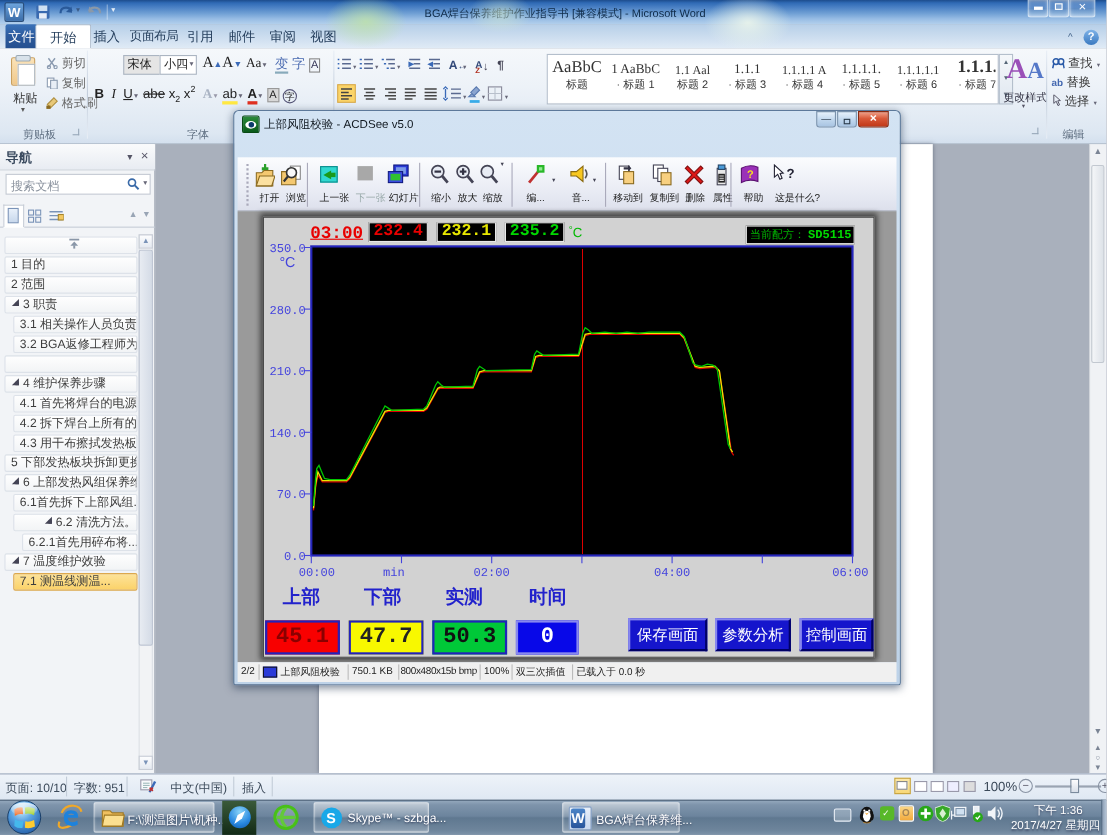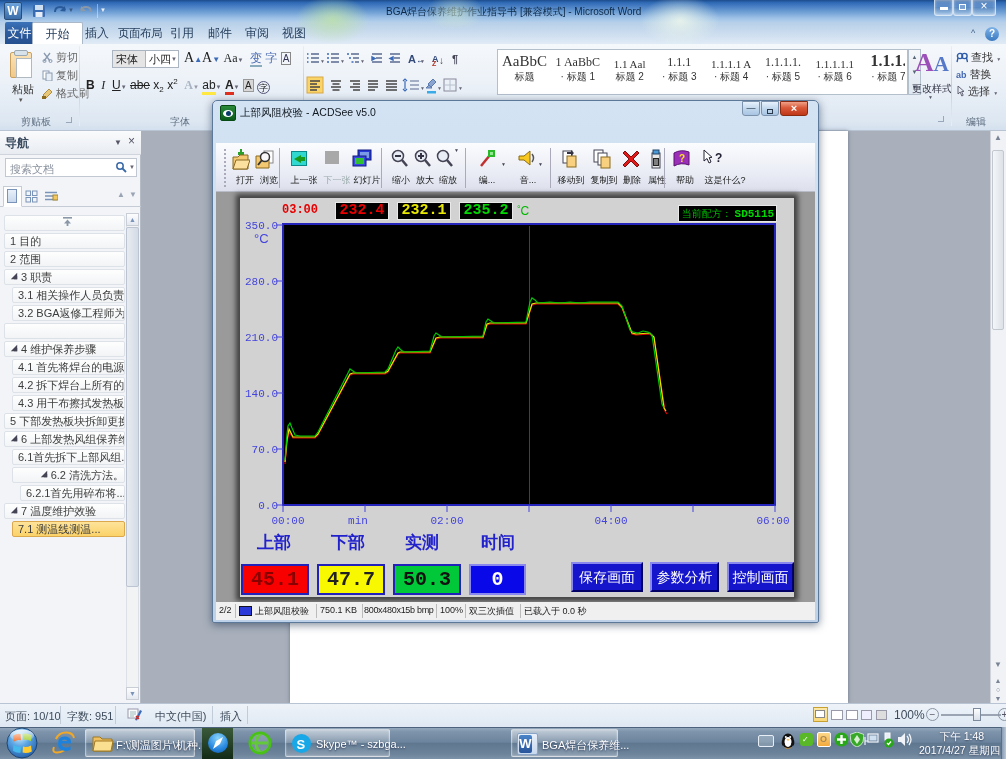--- a/index.html
+++ b/index.html
@@ -460,21 +460,21 @@
     <div class="abs" style="left:488px;top:48px;width:30px;height:18px;"><svg width="26" height="17" viewBox="0 0 26 17">
           <path d="M3,1 L3,12 L6,9.5 L8,14 L10,13 L8.2,8.6 L11,8.3 Z" fill="#fff" stroke="#223" stroke-width="1"></path>
           <text x="14" y="13" font-size="12" font-weight="bold" fill="#223">?</text>
         </svg></div>
     <div class="abs tlabel" style="left:481px;width:62px;">这是什么?</div>
 
     <div class="abs" id="acd-client"></div>
 
     <div class="abs" id="bmp">
 
-      <div class="abs seg" style="left:42px;top:5px;font-size:12px;color:#e80000;">03:00</div>
+      <div class="abs seg" style="left:42px;top:5px;font-size:16px;color:#e80000;text-decoration:underline;">03:00</div>
       <div class="abs seg" style="left:95px;top:4px;width:54px;height:18px;background:#000;border:1px solid #e8e8e8;color:#e80000;font-size:15px;text-align:center;line-height:16px;">232.4</div>
       <div class="abs seg" style="left:157px;top:4px;width:54px;height:18px;background:#000;border:1px solid #e8e8e8;color:#e8e800;font-size:15px;text-align:center;line-height:16px;">232.1</div>
       <div class="abs seg" style="left:219px;top:4px;width:54px;height:18px;background:#000;border:1px solid #e8e8e8;color:#00d800;font-size:15px;text-align:center;line-height:16px;">235.2</div>
       <div class="abs" style="left:277px;top:6px;font-size:12px;color:#00b800;"><span style="font-size:9px;vertical-align:3px;">°</span>C</div>
       <div class="abs" style="left:438px;top:7px;width:99px;height:17px;background:#000;border:1px solid #e8e8e8;color:#00b400;font-size:10px;line-height:15px;white-space:nowrap;">&nbsp;当前配方：&nbsp;<span class="seg" style="color:#00d800;font-size:11px;">SD5115</span></div>
 
       <svg class="abs" style="left:0;top:0;" width="556" height="401" viewBox="0 0 556 401">
         <rect x="43" y="26" width="492" height="281" fill="#000" stroke="#2525bb" stroke-width="2"></rect>
 
         <g fill="#4444dd" font-size="11" font-family="Liberation Mono, monospace" text-anchor="end">
@@ -660,17 +660,17 @@
   <svg class="abs" style="left:881px;top:732px;" width="14" height="16" viewBox="0 0 14 16">
     <rect x="4" y="1" width="5" height="7" fill="#e8eef4" stroke="#f8fafc"></rect>
     <circle cx="8" cy="11" r="4.5" fill="#28a818"></circle>
     <path d="M6,11 L7.5,12.5 L10,9.5" stroke="#fff" stroke-width="1.2" fill="none"></path>
   </svg>
   <svg class="abs" style="left:897px;top:732px;" width="16" height="15" viewBox="0 0 16 15">
     <polygon points="1,5 4,5 8,1 8,14 4,10 1,10" fill="#f0f4f8"></polygon>
     <path d="M10,4 Q13,7.5 10,11 M12,2 Q16,7.5 12,13" stroke="#f0f4f8" stroke-width="1.3" fill="none"></path>
   </svg>
 
-  <div class="abs" style="left:932px;top:730px;width:60px;font-size:10.5px;color:#fff;text-align:center;text-shadow:0 1px 2px rgba(0,0,40,.5);">下午 1:48</div>
+  <div class="abs" style="left:932px;top:730px;width:60px;font-size:10.5px;color:#fff;text-align:center;text-shadow:0 1px 2px rgba(0,0,40,.5);">下午 1:36</div>
   <div class="abs" style="left:919px;top:744px;width:85px;font-size:10.5px;color:#fff;text-shadow:0 1px 2px rgba(0,0,40,.5);">2017/4/27 星期四</div>
   <div class="abs" style="left:1001px;top:727px;width:5px;height:32px;background:linear-gradient(90deg,#8a9cb2,#b8c8da);border-left:1px solid #5a7088;"></div>
 
 </div>
 
 </body></html>

